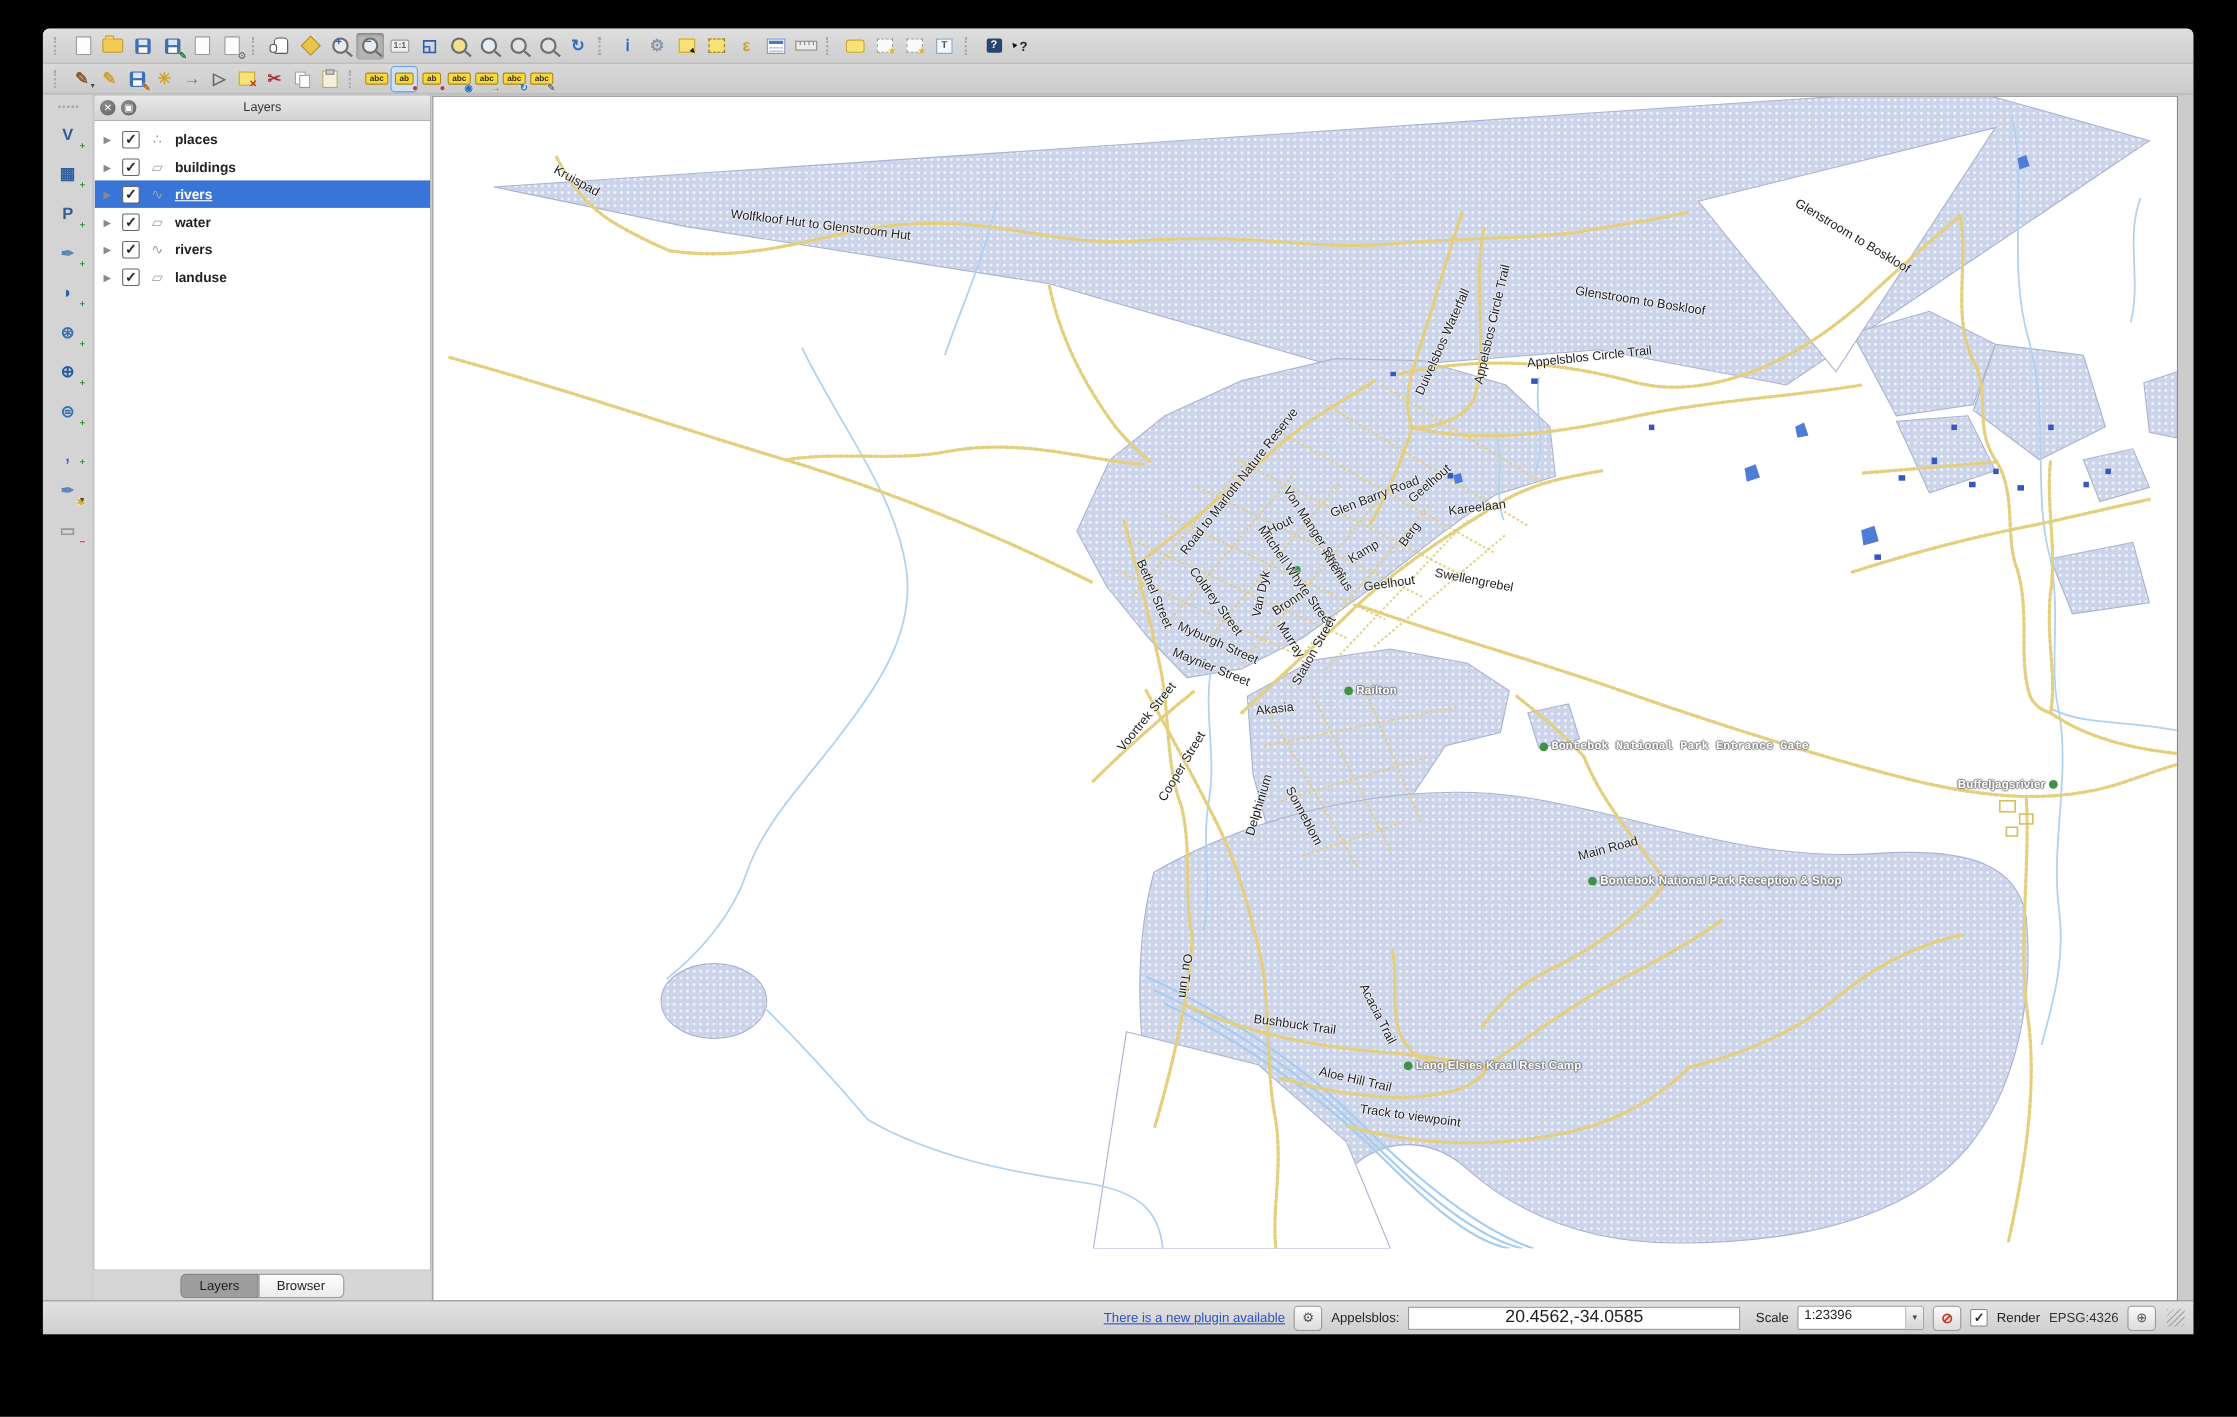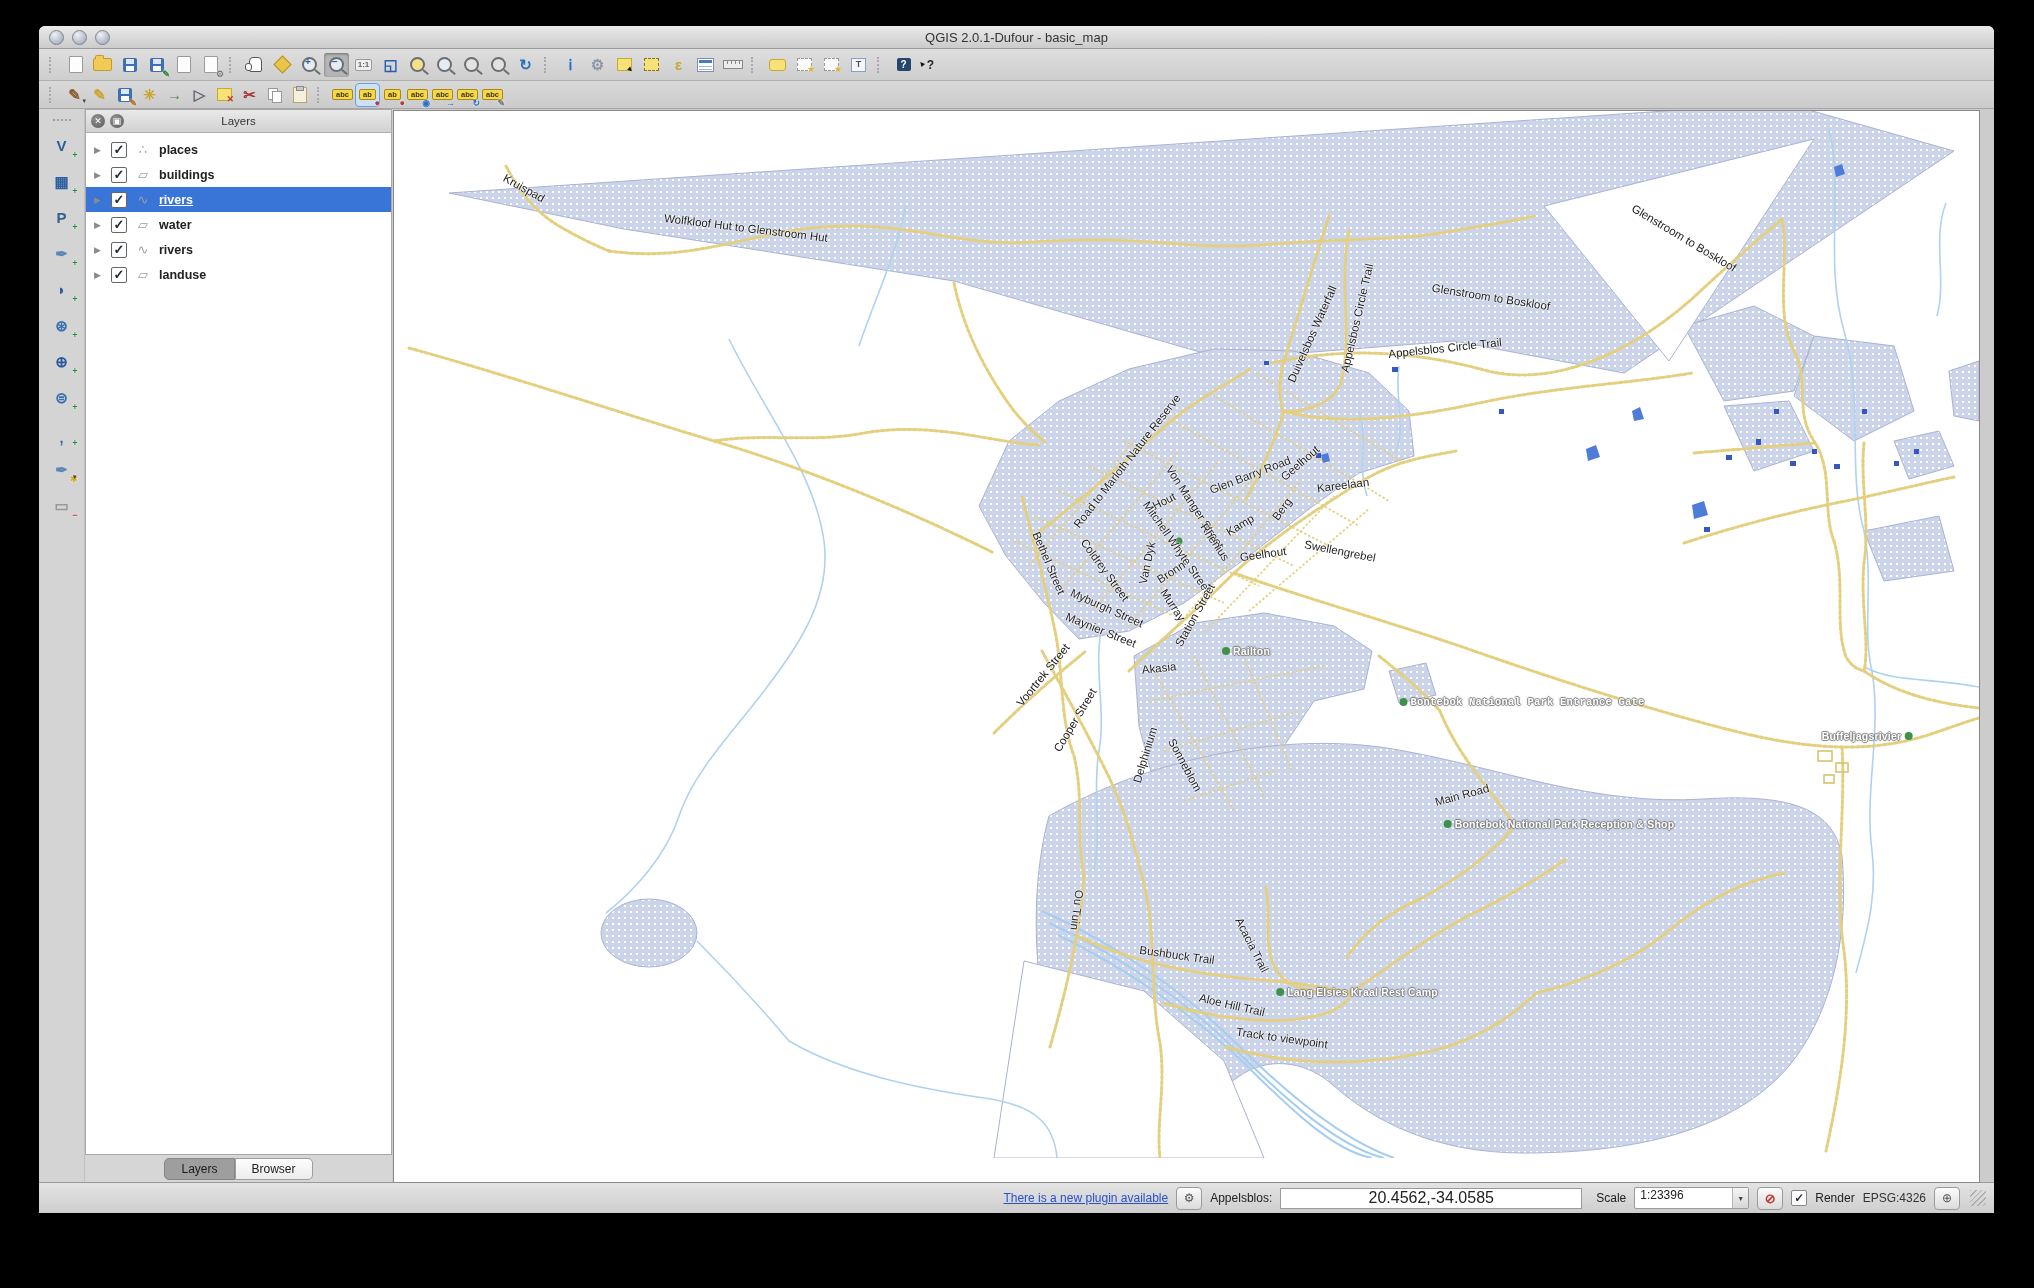--- a/index.html
+++ b/index.html
@@ -96,28 +96,20 @@
   .sb-combo{width:108px;height:20px;border:1px solid #9a9a9a;background:#fff;display:flex;align-items:flex-start;font-size:12px;padding-left:5px;border-radius:2px}
   .combo-arrow{margin-left:auto;width:15px;height:100%;background:linear-gradient(#f4f4f4,#d6d6d6);border-left:1px solid #b5b5b5;display:flex;align-items:center;justify-content:center;font-size:7px;color:#444}
   .sb-check{width:14px;height:14px;background:#fff;border:1px solid #888;border-radius:2px;font-size:12px;font-weight:bold;color:#1d2c3a;display:flex;align-items:center;justify-content:center}
   .grip{width:16px;height:16px;background:repeating-linear-gradient(135deg,#adadad 0 1px,transparent 1px 4px);margin-left:2px}
   .stopbtn{color:#c0392b;font-weight:bold;font-size:13px}
 </style>
 </head>
 <body>
 
 <div class="window">
-  <div class="titlebar">
-    <div class="lights">
-      <span class="light"></span>
-      <span class="light"></span>
-      <span class="light"></span>
-    </div>
-    <div class="title">QGIS 2.0.1-Dufour - basic_map</div>
-  </div>
 
   <div class="toolbar tb1">
       <span class="tsep"></span>
       <div class="tbtn">
         <span class="glyph i-page"></span>
       </div>
       <div class="tbtn">
         <span class="glyph i-folder"></span>
       </div>
       <div class="tbtn">
@@ -535,21 +527,21 @@
             <div class="mlabel" style="left: 838px; top: 894px; transform: translate(-50%, -50%) rotate(13deg);">Aloe Hill Trail</div>
             <div class="mlabel" style="left: 888px; top: 927px; transform: translate(-50%, -50%) rotate(8deg);">Track to viewpoint</div>
             <div class="mlabel place" style="left: 828px; top: 540px; transform: translate(-50%, -50%) rotate(0deg); margin-left: 24px;">
               <span class="pdot"></span>
               <span>Railton</span>
             </div>
             <div class="mlabel place" style="left: 1128px; top: 591px; transform: translate(-50%, -50%) rotate(0deg); font-family: Liberation Mono, monospace;">
               <span class="pdot"></span>
               <span>Bontebok National Park Entrance Gate</span>
             </div>
-            <div class="mlabel place" style="left: 1473px; top: 625px; transform: translate(-50%, -50%) rotate(0deg);">
+            <div class="mlabel place" style="left: 1431px; top: 625px; transform: translate(-50%, -50%) rotate(0deg);">
               <span>Buffeljagsrivier</span>
               <span class="pdot"></span>
             </div>
             <div class="mlabel place" style="left: 1165px; top: 713px; transform: translate(-50%, -50%) rotate(0deg);">
               <span class="pdot"></span>
               <span>Bontebok National Park Reception &amp; Shop</span>
             </div>
             <div class="mlabel place" style="left: 963px; top: 881px; transform: translate(-50%, -50%) rotate(0deg);">
               <span class="pdot"></span>
               <span>Lang Elsies Kraal Rest Camp</span>

